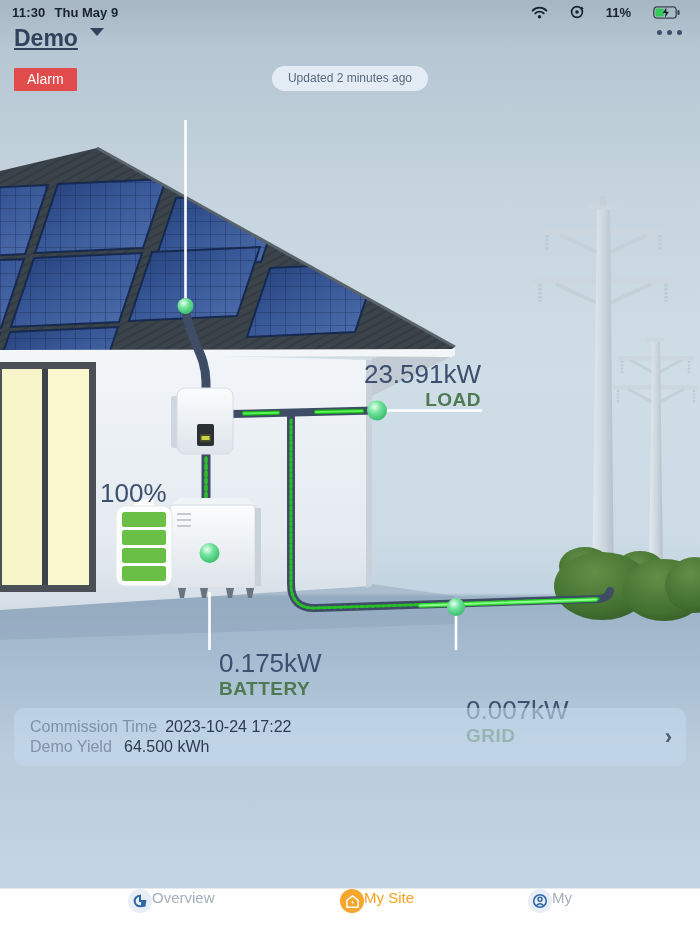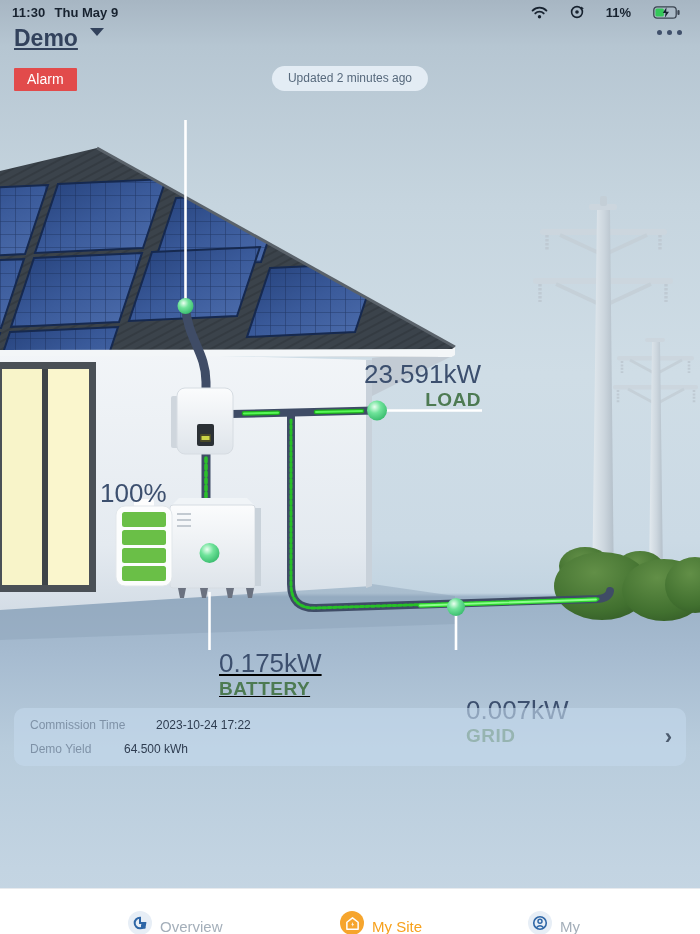--- a/index.html
+++ b/index.html
@@ -29,33 +29,33 @@
   
   svg.scene { position:absolute; left:0; top:0; z-index:5; }
   
   .flow-label { position:absolute; z-index:20; line-height:1.12; cursor:pointer; }
   .flow-label .val { font-size:26px; color:#3c4f6e; }
   .flow-label .tag { font-size:19px; font-weight:bold; color:#4d7a52; letter-spacing:.5px; }
   .ta-r { text-align:right; }
   .pv-label { right:528px; top:112px; }
   .load-label { right:219px; top:360px; }
   .soc-label { left:100px; top:478px; font-size:26px; color:#3c4f6e; z-index:20; position:absolute; }
-  .battery-label { left:219px; top:649px;text-decoration:underline; }
+  .battery-label { left:219px; top:649px; }
   .grid-label { left:466px; top:685px;margin-top:11px; }
   
   .info-card { position:absolute; left:14px; right:14px; top:708px; height:58px; background:rgba(196,217,236,.62);
     border-radius:10px; z-index:25; padding:10px 40px 10px 16px; display:flex; flex-direction:column; justify-content:space-between; cursor:pointer; }
-  .info-row { display:flex; align-items:flex-start; font-size:12px; }
+  .info-row { display:flex; align-items:flex-start; font-size:16px; }
   .info-row .lbl { color:#7f92a7; min-width:118px; }
   .info-row .lbl.short { min-width:86px; }
   .info-row .val { color:#2e3c50; font-weight:normal; margin-left:8px; }
   .card-chevron { position:absolute; right:14px; top:50%; transform:translateY(-50%); font-size:22px; color:#4c5b6e; font-weight:bold; }
   
   .tabbar { position:absolute; left:0; right:0; bottom:0; height:46px; background:#ffffff; border-top:1px solid #e7eaee; z-index:40; }
-  .tab { position:absolute; top:0; height:46px; display:flex; align-items:flex-end; gap:8px; cursor:pointer; }
+  .tab { position:absolute; top:0; height:46px; display:flex; align-items:flex-start; gap:0; cursor:pointer; }
   .tab-overview { left:128px; } .tab-mysite { left:340px; } .tab-my { left:528px; }
   .tab .bubble { width:24px; height:24px; border-radius:50%; background:#e7eef6; display:flex; align-items:center; justify-content:center; }
   .tab.active .bubble { background:#f6a52d; }
   .tab .tlabel { font-size:15px; color:#a4afba; }
   .tab.active .tlabel { color:#f7a11c; }
 </style>
 </head>
 <body>
 
 <div class="screen">

